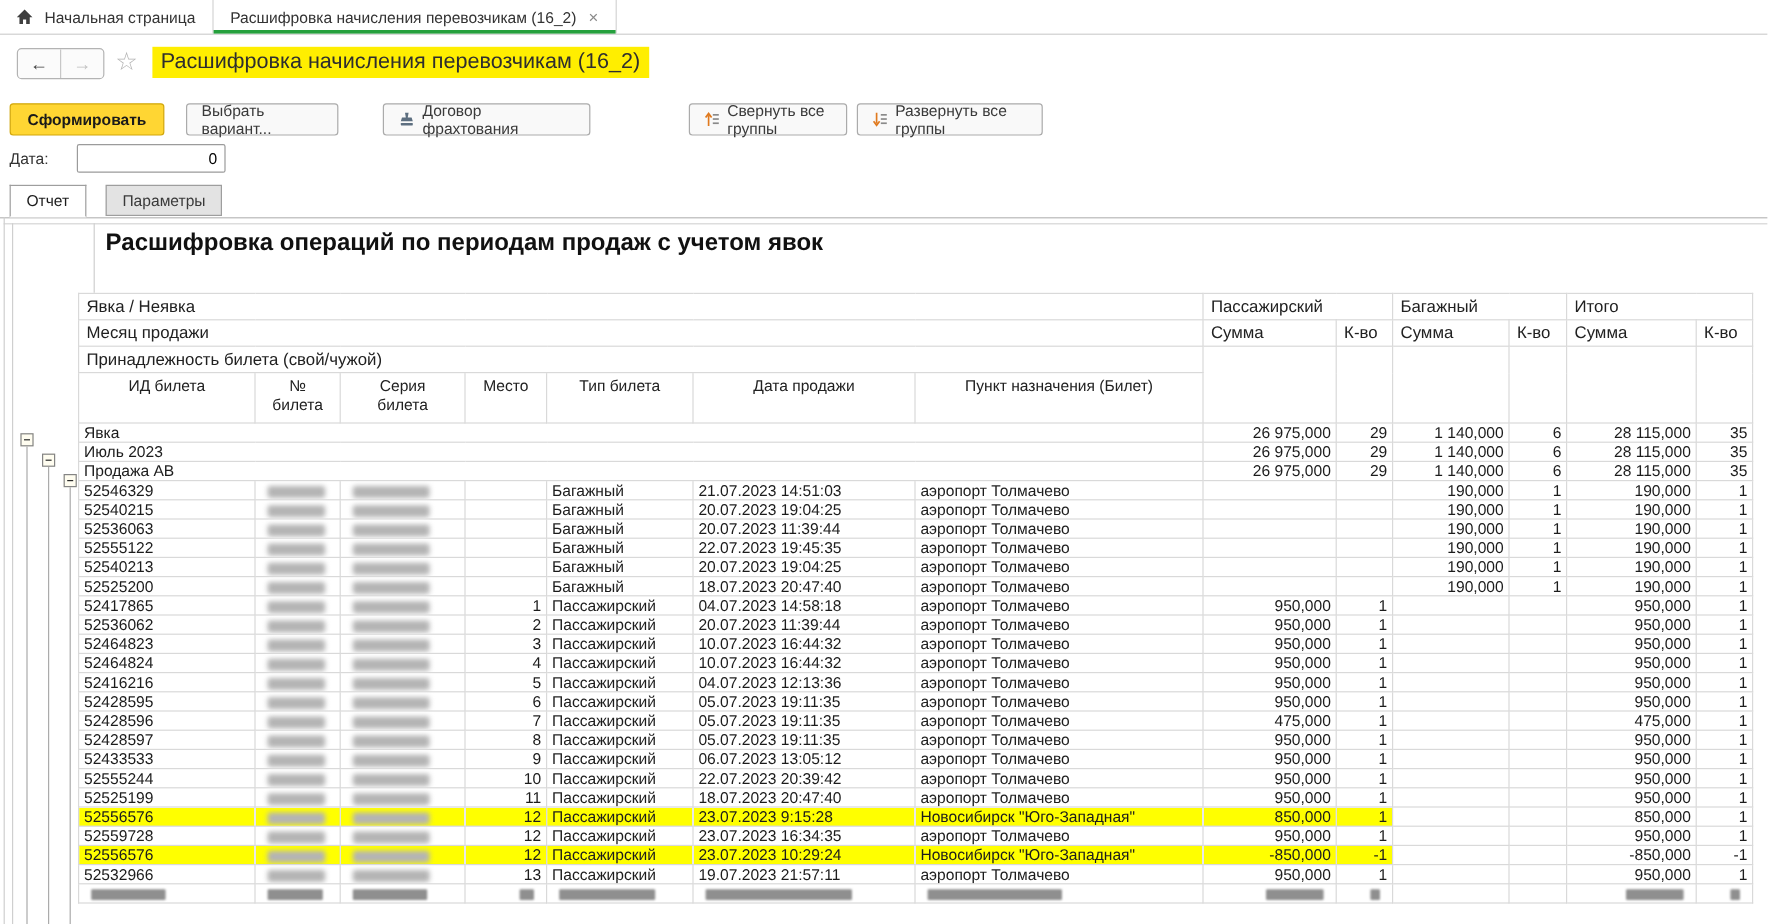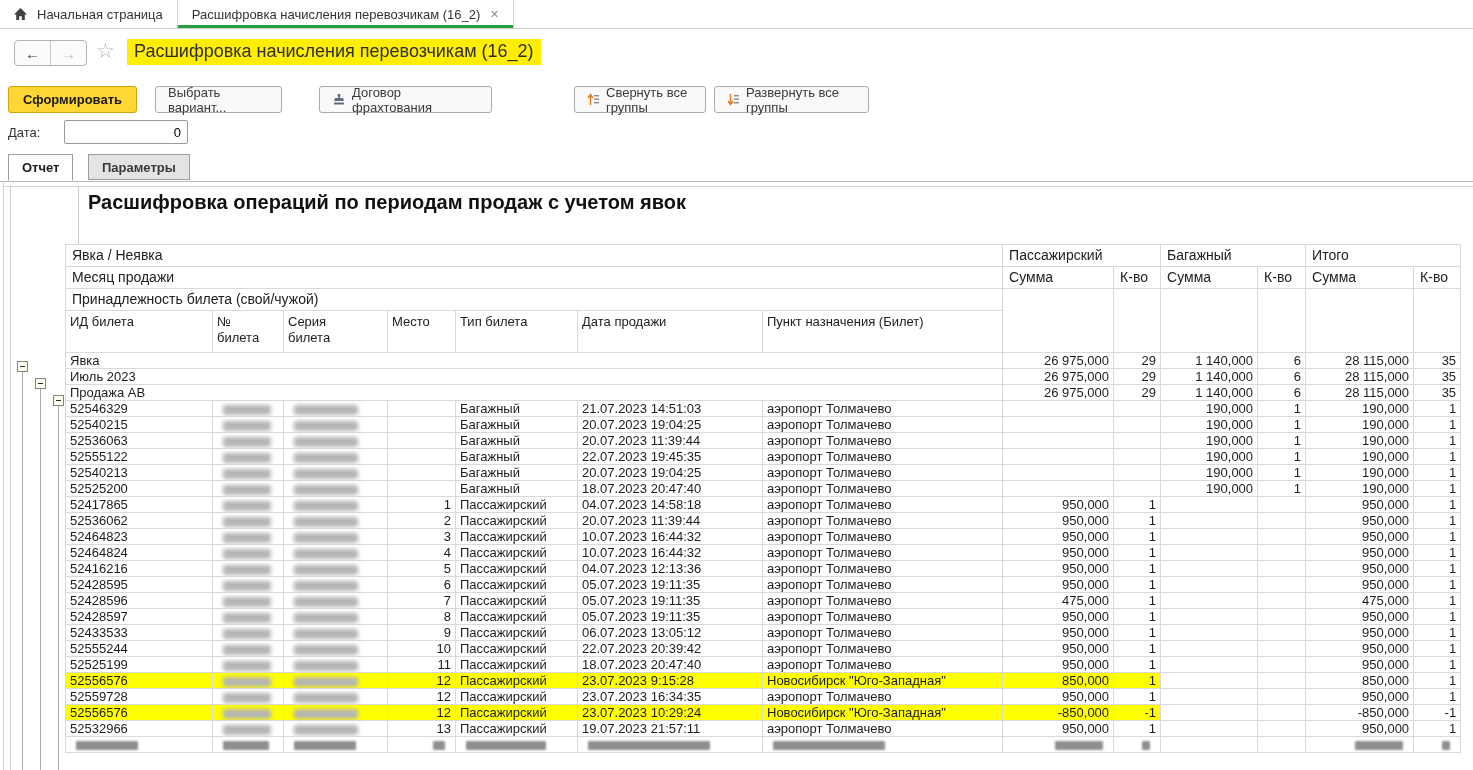--- a/index.html
+++ b/index.html
@@ -24,38 +24,38 @@
   .toolbar{position:absolute;left:0;top:86px;height:28px;width:1430px;}
   .btn{position:absolute;top:0;height:27px;display:flex;align-items:center;justify-content:center;gap:6px;
        font-size:13px;color:#3a3a3a;background:#f9f9f9;border:1px solid #ababab;border-radius:3px;box-sizing:border-box;padding:0 12px;}
   .btn.primary{background:#ffd633;border-color:#d1a60a;color:#1a1a1a;font-weight:600;}
   
   .sumrow{position:absolute;left:0;top:120px;height:26px;}
   .sumlabel{position:absolute;left:8px;top:5px;font-size:13px;color:#333;}
   .suminput{position:absolute;left:64px;top:0;width:110px;height:22px;border:1px solid #9b9b9b;border-radius:2px;
             font-size:13px;text-align:right;padding:0 6px;font-family:inherit;}
   
-  .viewtabs{position:absolute;left:0;top:154px;width:1473px;height:27px;border-bottom:1px solid #b9b9b9;font-weight:bold;}
+  .viewtabs{position:absolute;left:0;top:154px;width:1473px;height:27px;border-bottom:1px solid #b9b9b9;}
   .vtab{position:absolute;top:0;height:26px;box-sizing:border-box;display:flex;align-items:center;justify-content:center;
         font-size:13px;border:1px solid #9e9e9e;padding:0 13px;}
   .vtab.active{left:8px;background:#fff;border-bottom:1px solid #fff;height:27px;z-index:2;}
   .vtab.inactive{left:88px;background:#e3e3e3;color:#3a3a3a;}
   
   .panel-topline{position:absolute;left:3px;top:186px;width:1470px;height:1px;background:#d5d5d5;}
   .vline{position:absolute;width:1px;background:#cfcfcf;}
   .treeline{position:absolute;width:1px;background:#ababab;}
   .minusbox{position:absolute;width:11px;height:11px;border:1px solid #848484;background:#fffdf0;box-sizing:border-box;}
   .minusbox::after{content:"";position:absolute;left:2px;top:4px;width:5px;height:1px;background:#2b2b2b;}
   .rpt-title{position:absolute;left:88px;top:191px;font-size:20px;font-weight:bold;color:#111;white-space:nowrap;}
   
   table.rpt{position:absolute;left:65px;top:244px;width:1395px;border-collapse:collapse;table-layout:fixed;}
   table.rpt td{border:1px solid #d9d9d9;font-size:13px;height:16px;line-height:15px;padding:0 4px;
                white-space:nowrap;overflow:hidden;box-sizing:border-box;}
   tr.h123 td{height:22px;font-size:14px;color:#212121;padding-left:6px;}
-  tr.h4 td{height:42px;vertical-align:top;padding-top:3px;font-size:13px;color:#212121;}
+  tr.h4 td{height:42px;vertical-align:top;padding-top:3px;font-size:13px;color:#212121;text-align:center;}
   td.grp-hd{font-size:14px;color:#212121;}
   .w45{display:inline-block;max-width:46px;white-space:normal;line-height:16px;}
   td.num{text-align:right;padding-right:4px;}
   td.qty{text-align:right;padding-right:7px;}
   td.idc{padding-left:26px;}
   td.seat{text-align:right;padding-right:6px;}
   td.g1{padding-left:13px;}
   td.g2{padding-left:27px;}
   td.g3{padding-left:41px;}
   td.hl{background:#ffff00;}

